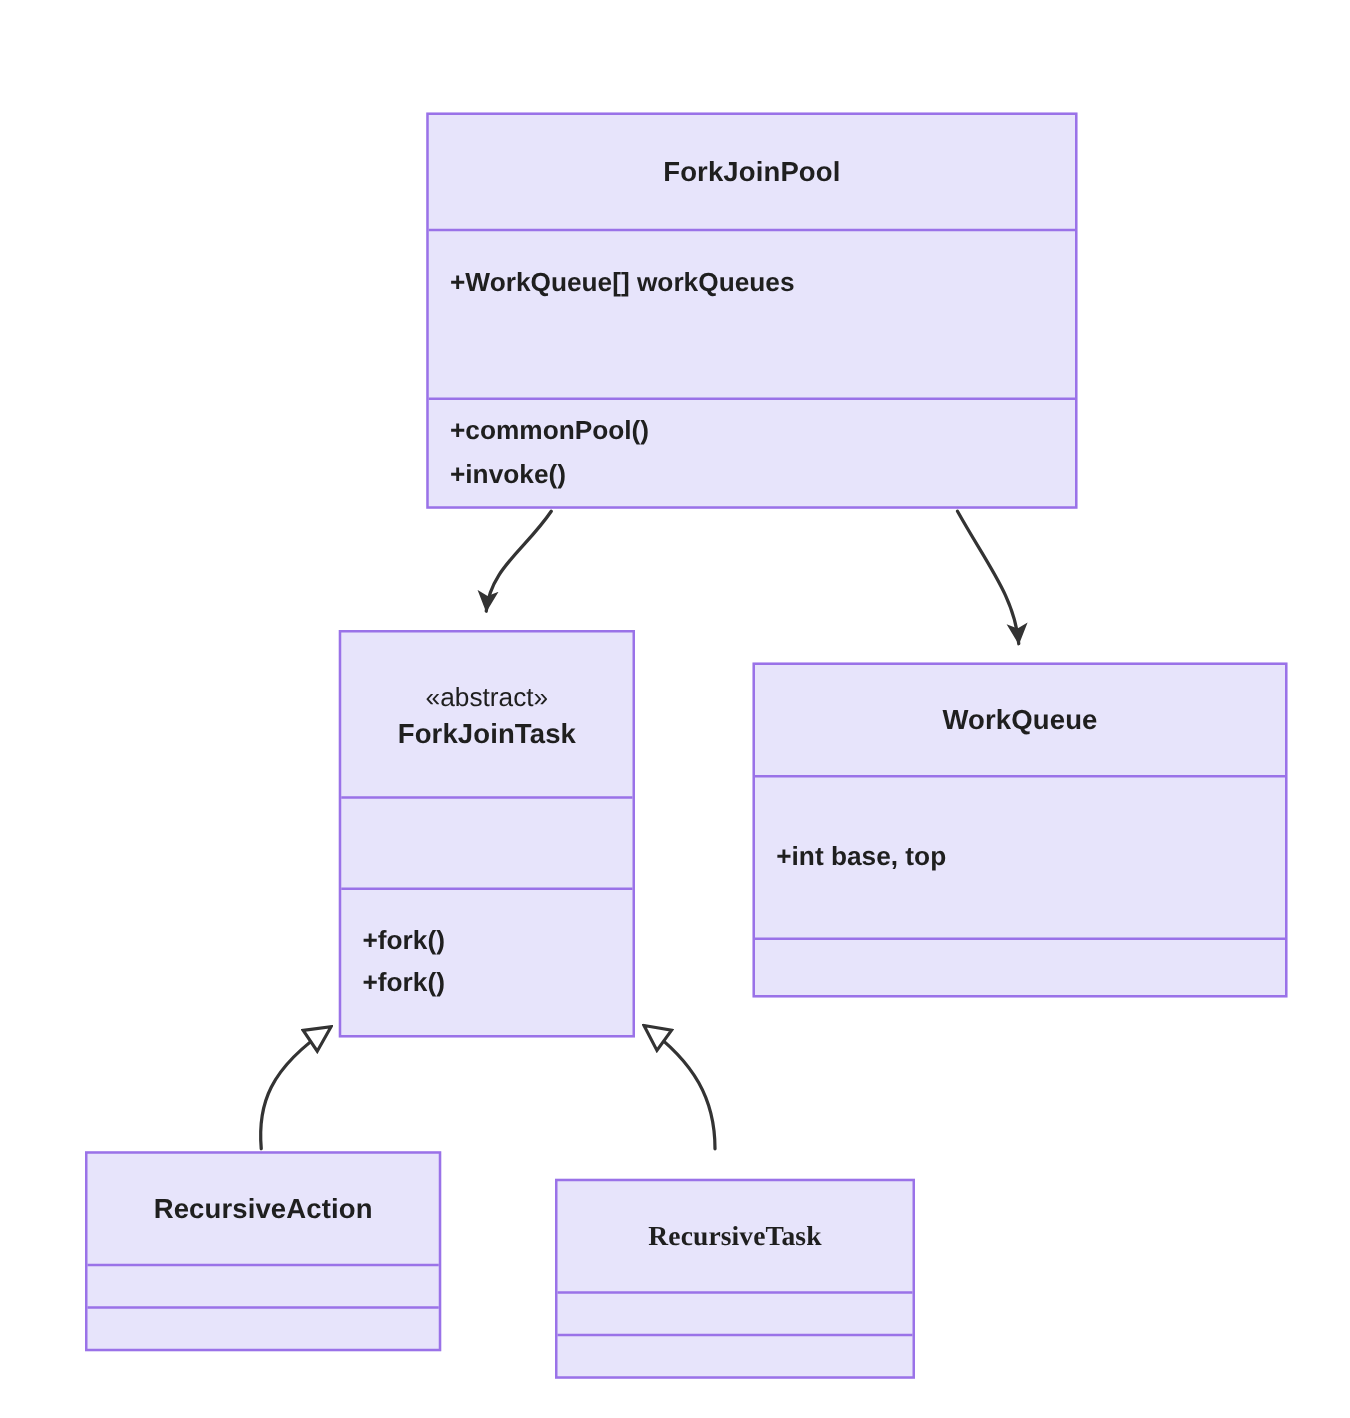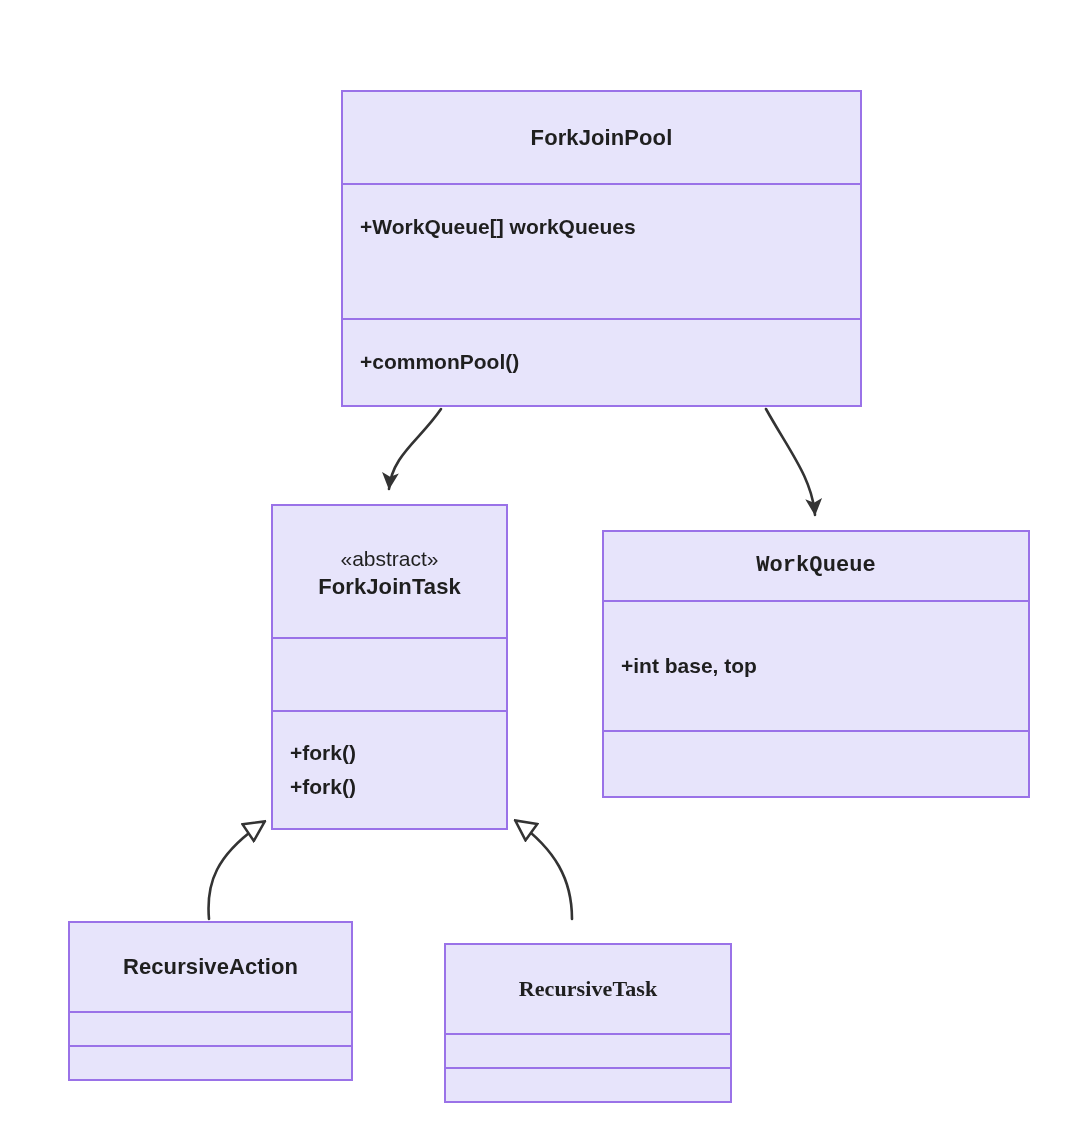--- a/index.html
+++ b/index.html
@@ -86,21 +86,21 @@
   #node-forkjoinpool .c-title { height: 91px; }
   #node-forkjoinpool .attrs { height: 87px; }
   #node-forkjoinpool .methods { flex: 1 1 auto; margin-top: 48px; }
 
   #node-forkjointask { left: 271px; top: 504px; width: 237px; height: 326px; }
   #node-forkjointask .c-title { height: 131px; padding-top: 4px; }
   #node-forkjointask .attrs { height: 46px; }
   #node-forkjointask .methods { flex: 1 1 auto; margin-top: 27px; }
 
   #node-workqueue { left: 602px; top: 530px; width: 428px; height: 268px; }
-  #node-workqueue .c-title { height: 68px; font-family: Liberation Mono, monospace; }
+  #node-workqueue .c-title { height: 88px; }
   #node-workqueue .attrs { height: 130px; }
   #node-workqueue .methods { flex: 1 1 auto; }
 
   #node-recursiveaction { left: 68px; top: 921px; width: 285px; height: 160px; }
   #node-recursiveaction .c-title { height: 88px; border-radius: 27px; }
   #node-recursiveaction .attrs { height: 34px; }
   #node-recursiveaction .methods { flex: 1 1 auto; }
 
   #node-recursivetask { left: 444px; top: 943px; width: 288px; height: 160px; font-family: Liberation Serif, serif; }
   #node-recursivetask .c-title { height: 88px; }
@@ -133,20 +133,21 @@
 
   <div class="uml-class" id="node-forkjoinpool">
     <div class="compartment c-title">
       <div class="class-name">ForkJoinPool</div>
     </div>
     <div class="compartment divided member-list attrs">
       <div class="member">+WorkQueue[] workQueues</div>
     </div>
     <div class="compartment divided member-list methods">
       <div class="member">+commonPool()</div>
+      <div class="member">+invoke()</div>
     </div>
   </div>
 
   <div class="uml-class" id="node-forkjointask">
     <div class="compartment c-title">
       <div class="stereotype">«abstract»</div>
       <div class="class-name">ForkJoinTask</div>
     </div>
     <div class="compartment divided member-list attrs empty-compartment"></div>
     <div class="compartment divided member-list methods">

